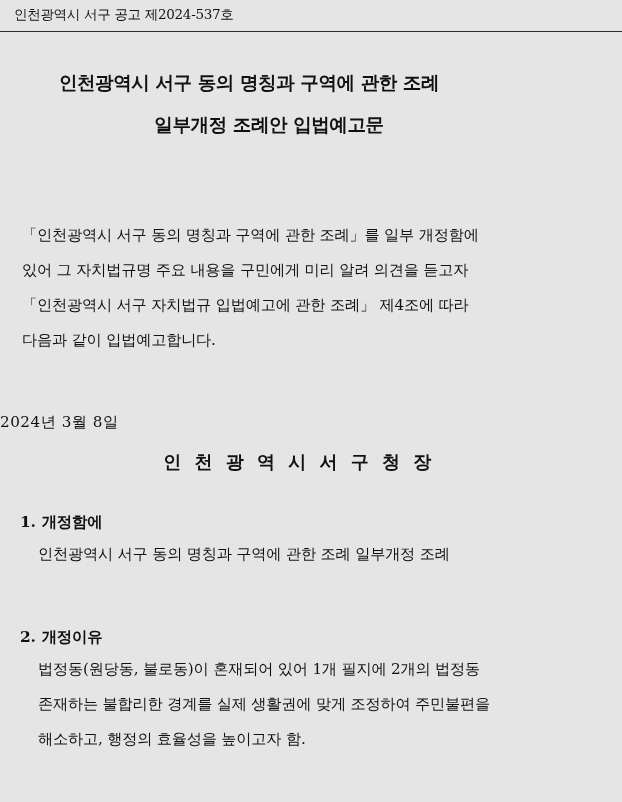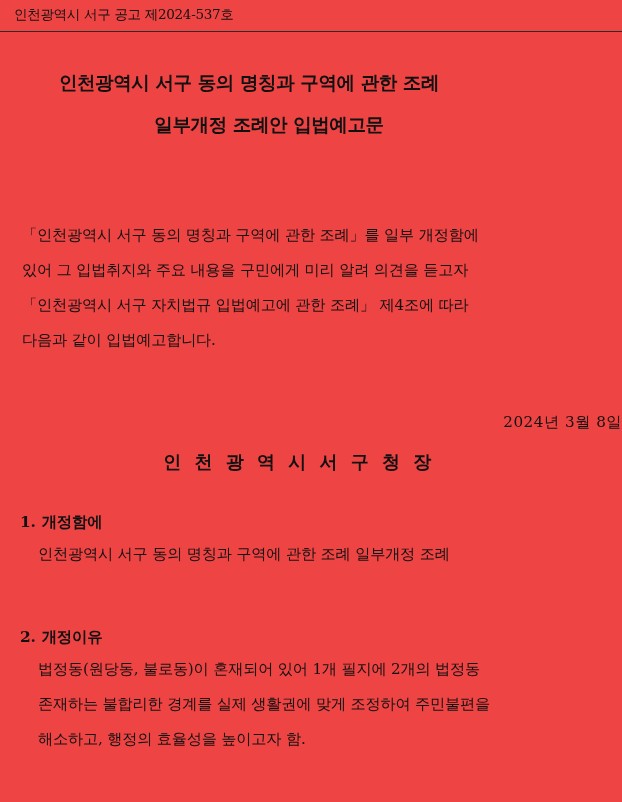--- a/index.html
+++ b/index.html
@@ -9,21 +9,21 @@
   }
   body {
     font-family: "DejaVu Serif", "Liberation Serif", serif;
     color: #111111;
   }
   .page {
     position: relative;
     width: 622px;
     height: 802px;
     box-sizing: border-box;
-    background: #ef4444;
+    background: #e5e5e5;
     overflow: hidden;
   }
   
   .doc-number {
     position: absolute;
     top: 6px;
     left: 14px;
     font-size: 13.5px;
     letter-spacing: -0.3px;
     white-space: nowrap;
@@ -68,21 +68,21 @@
   }
   .intro .lastline {
     text-align: left;
   }
   
   .date-line {
     position: absolute;
     top: 412px;
     left: 0;
     width: 622px;
-    text-align: right;
+    text-align: left;
     font-size: 15.2px;
     letter-spacing: 0.5px;
   }
   .issuer-line {
     position: absolute;
     top: 450px;
     left: 0;
     width: 598px;
     text-align: center;
     font-size: 18px;
@@ -122,21 +122,21 @@
   <div class="doc-number">인천광역시 서구 공고 제2024-537호</div>
   <div class="top-rule"></div>
 
   <div class="title-block">
     <div class="title-line">인천광역시 서구 동의 명칭과 구역에 관한 조례</div>
     <div class="title-line">일부개정 조례안 입법예고문</div>
   </div>
 
   <div class="intro">
     <div>「인천광역시 서구 동의 명칭과 구역에 관한 조례」를 일부 개정함에</div>
-    <div>있어 그 입법취지와 주요 내용을 구민에게 미리 알려 의견을 듣고자</div>
+    <div>있어 그 자치법규명 주요 내용을 구민에게 미리 알려 의견을 듣고자</div>
     <div>「인천광역시 서구 자치법규 입법예고에 관한 조례」 제4조에 따라</div>
     <div class="lastline">다음과 같이 입법예고합니다.</div>
   </div>
 
   <div class="date-line">2024년   3월   8일</div>
   <div class="issuer-line">인 천 광 역 시 서 구 청 장</div>
 
   <div class="section s1">
     <div class="sec-head">
       <span class="num">1.</span><span>개정함에</span>

